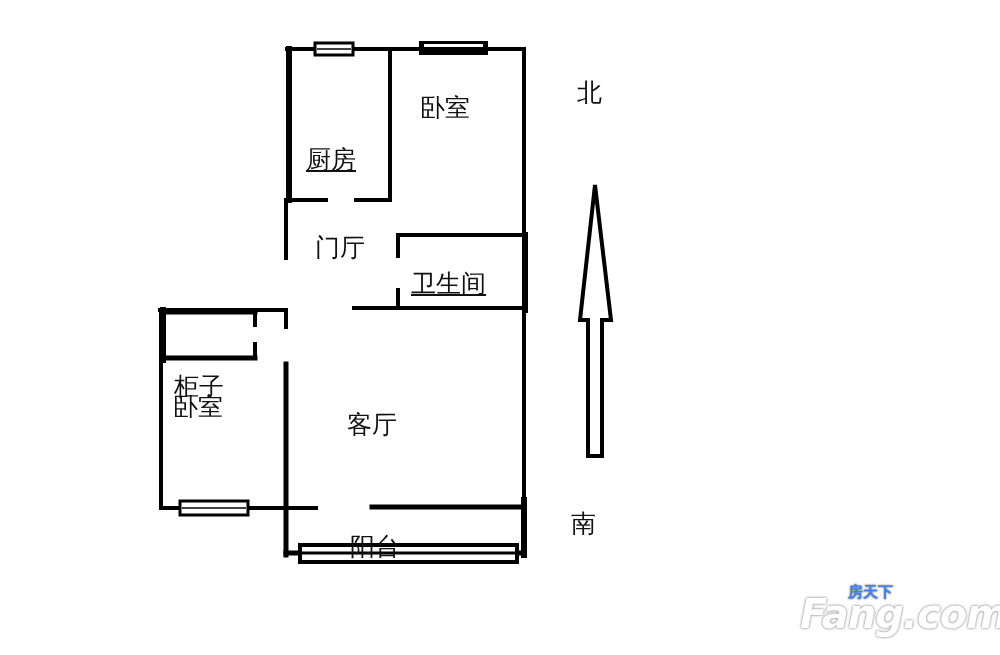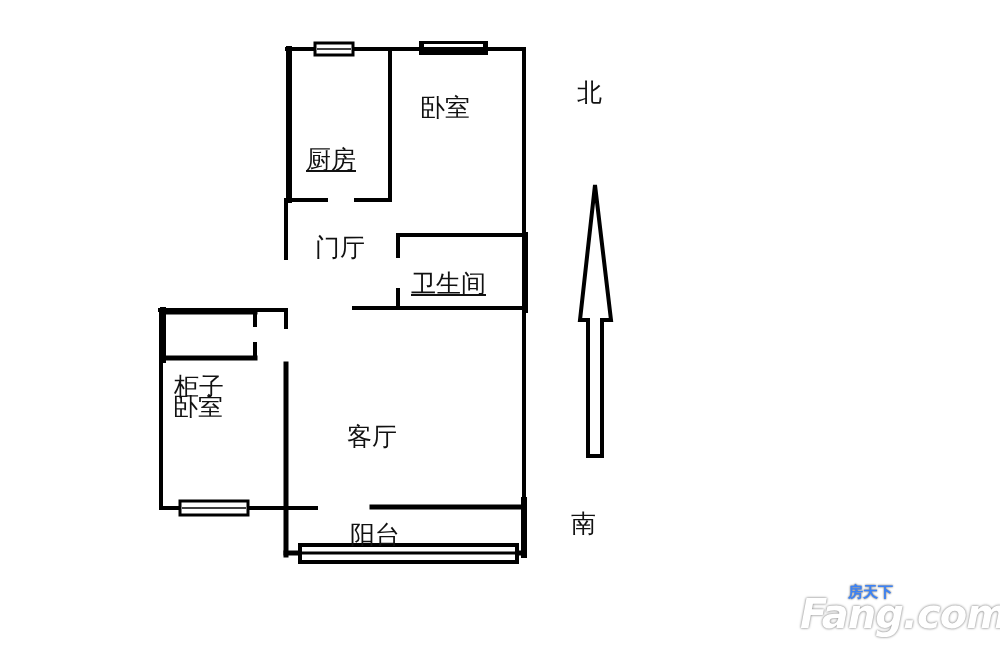--- a/index.html
+++ b/index.html
@@ -78,22 +78,22 @@
 
   <path d="M595 185 L580 320 L588 320 L588 456 L602 456 L602 320 L611 320 Z" fill="#fff" stroke="#000" stroke-width="4" stroke-linejoin="miter"></path>
 </svg>
 
 <div class="lbl" style="left:420px;top:95px;">卧室</div>
 <div class="lbl" style="left:306px;top:147px;text-decoration:underline;">厨房</div>
 <div class="lbl" style="left:315px;top:235px;">门厅</div>
 <div class="lbl" style="left:411px;top:271px;text-decoration:underline;">卫生间</div>
 <div class="lbl" style="left:174px;top:326px;margin-top:48px;">柜子</div>
 <div class="lbl" style="left:173px;top:394px;">卧室</div>
-<div class="lbl" style="left:347px;top:424px;">客厅</div>
-<div class="lbl" style="left:350px;top:522px;">阳台</div>
+<div class="lbl" style="left:347px;top:412px;">客厅</div>
+<div class="lbl" style="left:350px;top:534px;">阳台</div>
 
 <div class="lbl" style="left:577px;top:80px;">北</div>
 <div class="lbl" style="left:571px;top:511px;">南</div>
 
 <div class="watermark">
   <span class="wm-big">Fang.com</span>
   <span class="wm-small">房天下</span>
 </div>
 
 </body></html>

